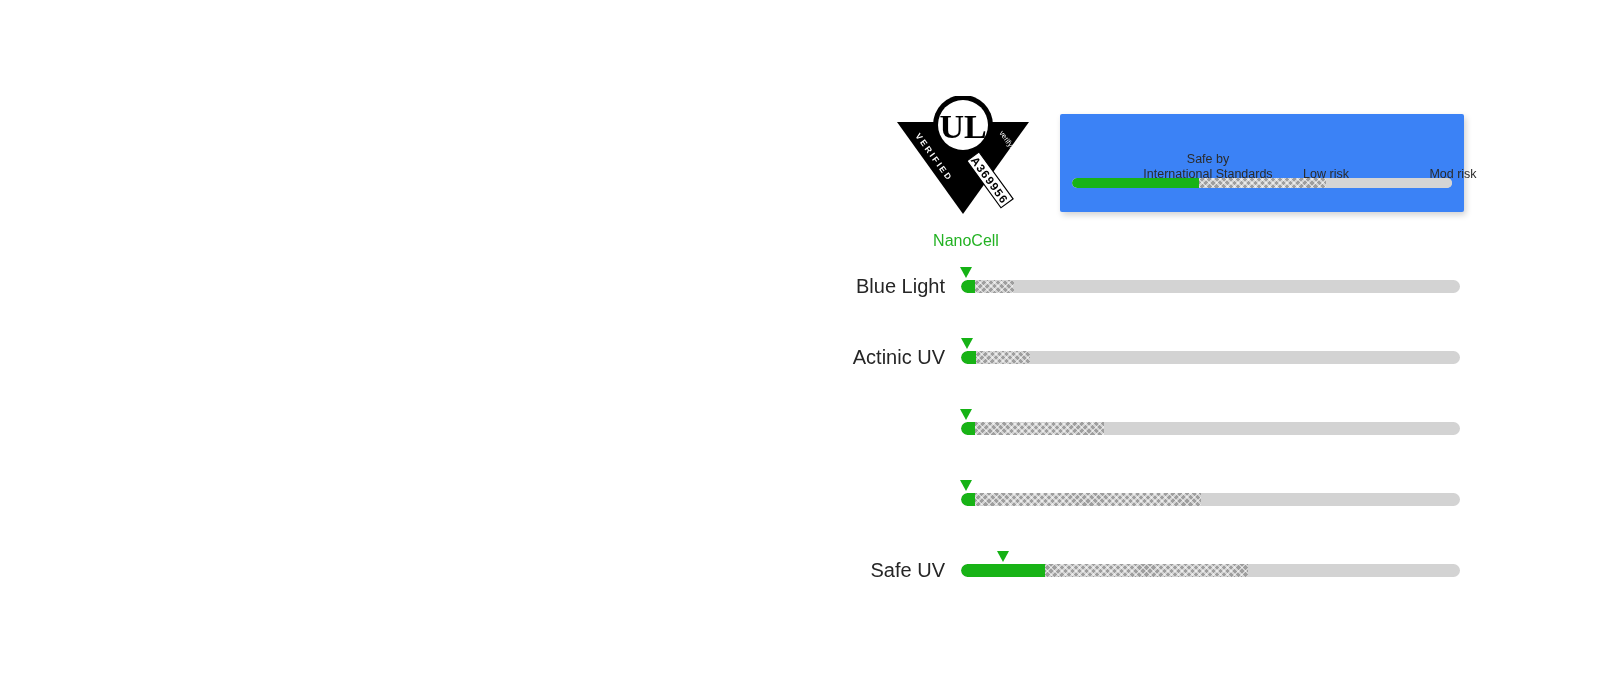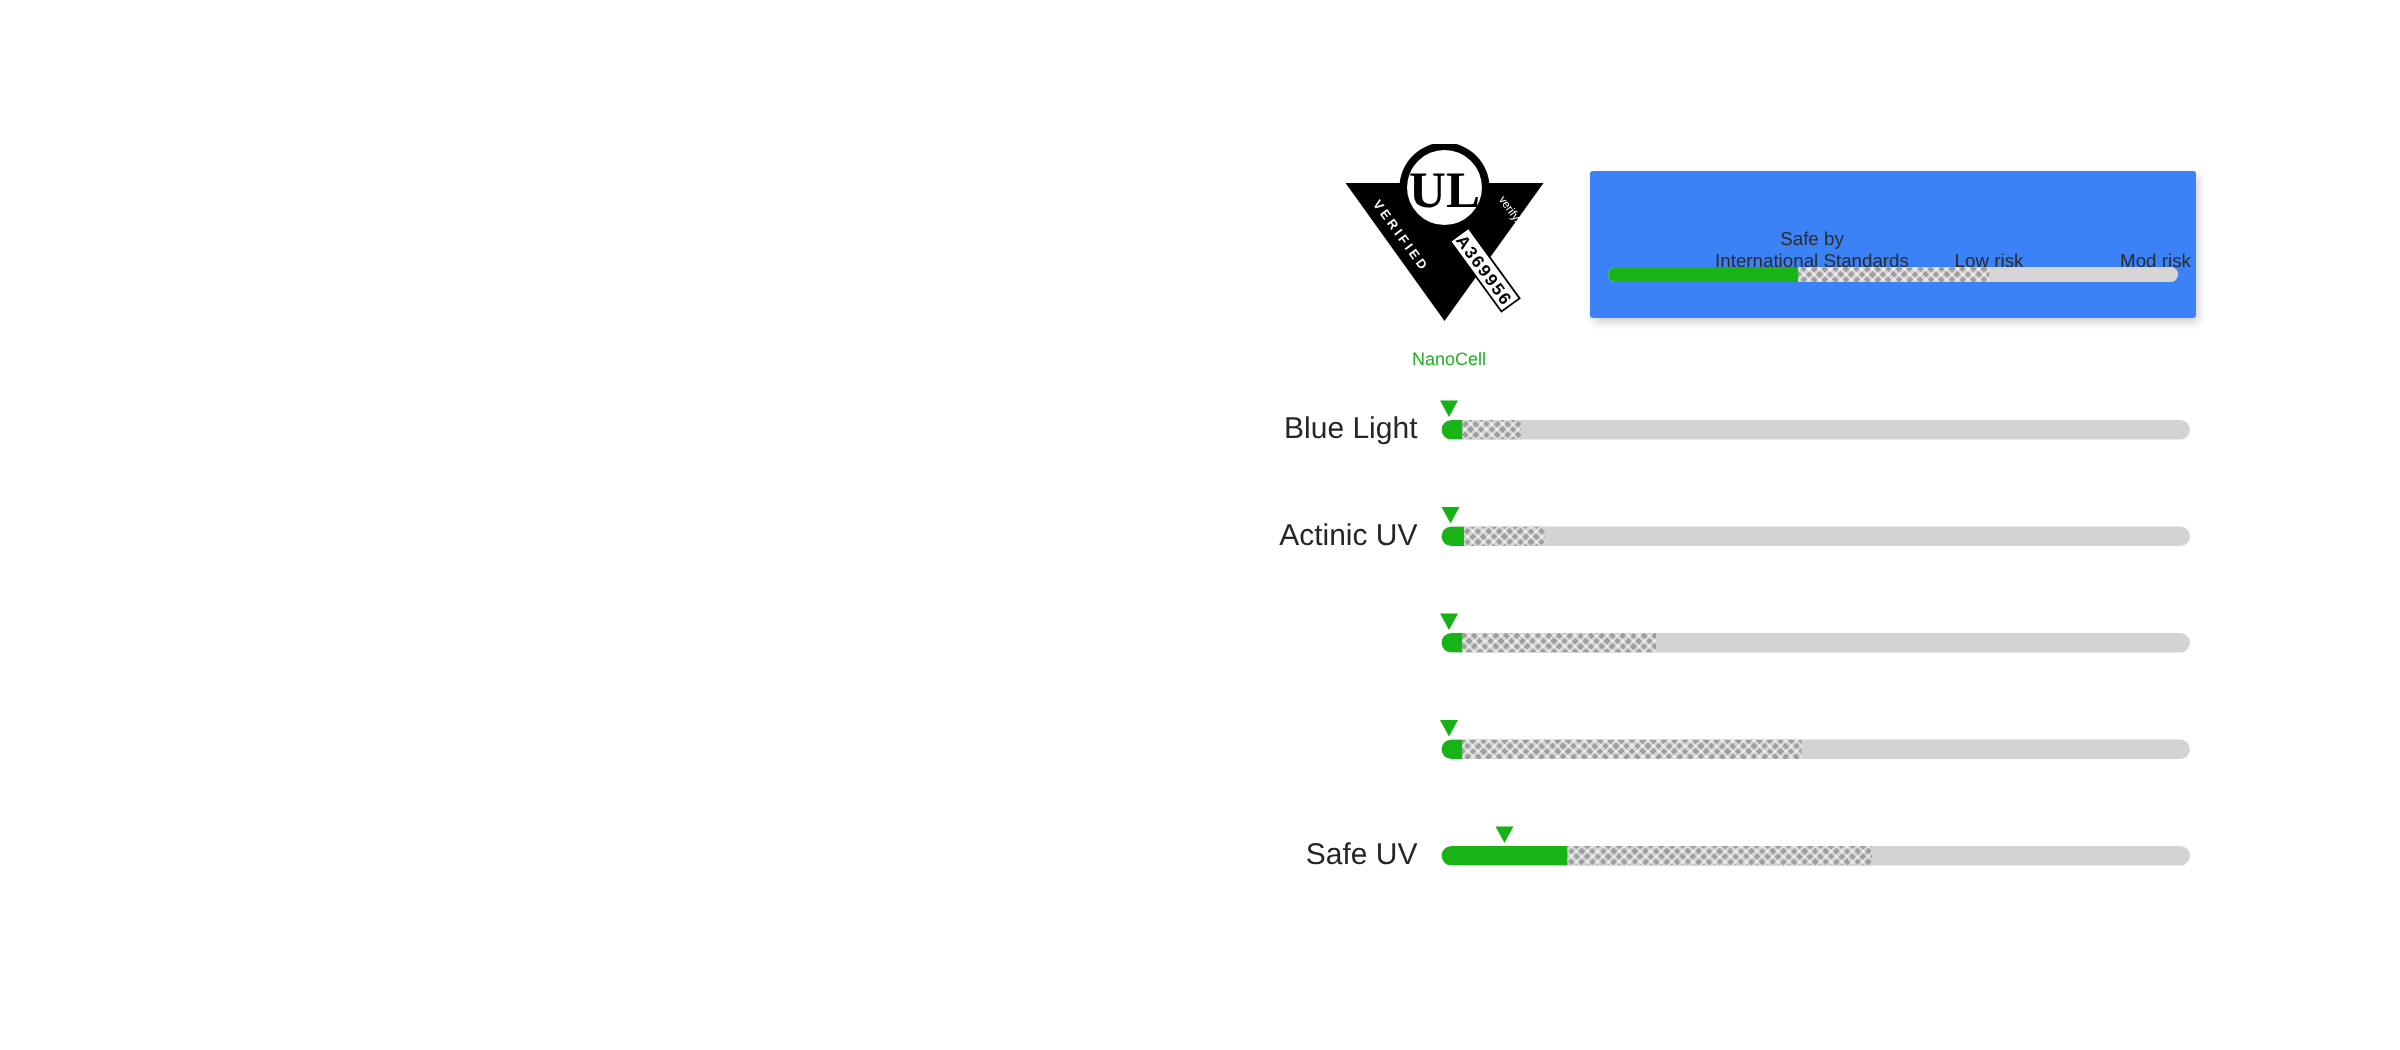--- a/index.html
+++ b/index.html
@@ -46,21 +46,21 @@
   .legend-label {
     position: absolute;
     text-align: center;
     font-size: 12.5px;
     color: #2b2b2b;
     line-height: 15px;
     white-space: pre-line;
   }
   #legend-label-0 { left: 50px;  width: 172px; top: 16px; }
   #legend-label-1 { left: 189px; width: 130px; top: 31px; }
-  #legend-label-2 { left: 300px; width: 130px; top: 31px; }
+  #legend-label-2 { left: 316px; width: 130px; top: 31px; }
 
   #legend-bar {
     position: absolute;
     left: 12px;
     top: 64px;
     width: 380px;
     height: 10px;
     border-radius: 5px;
     overflow: hidden;
     background: #d3d3d3;
@@ -95,21 +95,21 @@
       repeating-linear-gradient(-45deg, rgba(255,255,255,0.55) 0 2px, rgba(255,255,255,0) 2px 5px);
   }
 
   
   #series-label {
     position: absolute;
     top: 232px;
     left: 908px;
     width: 120px;
     text-align: center;
-    font-size: 12px;
+    font-size: 16px;
     color: #23b223;
     font-weight: 400;
   }
 
   
   .row {
     position: absolute;
     left: 0;
     width: 1364px;
     height: 46px;

